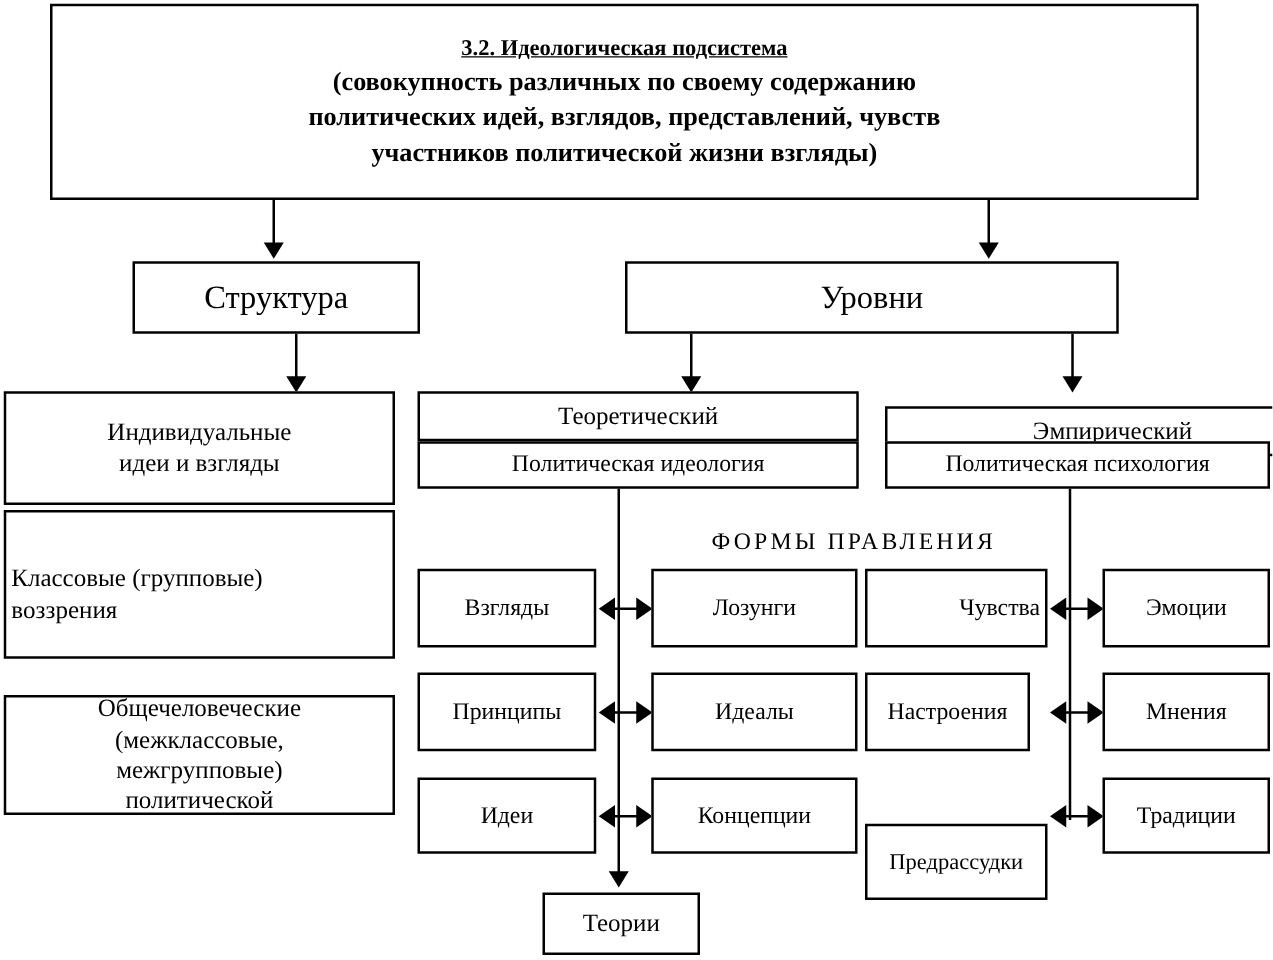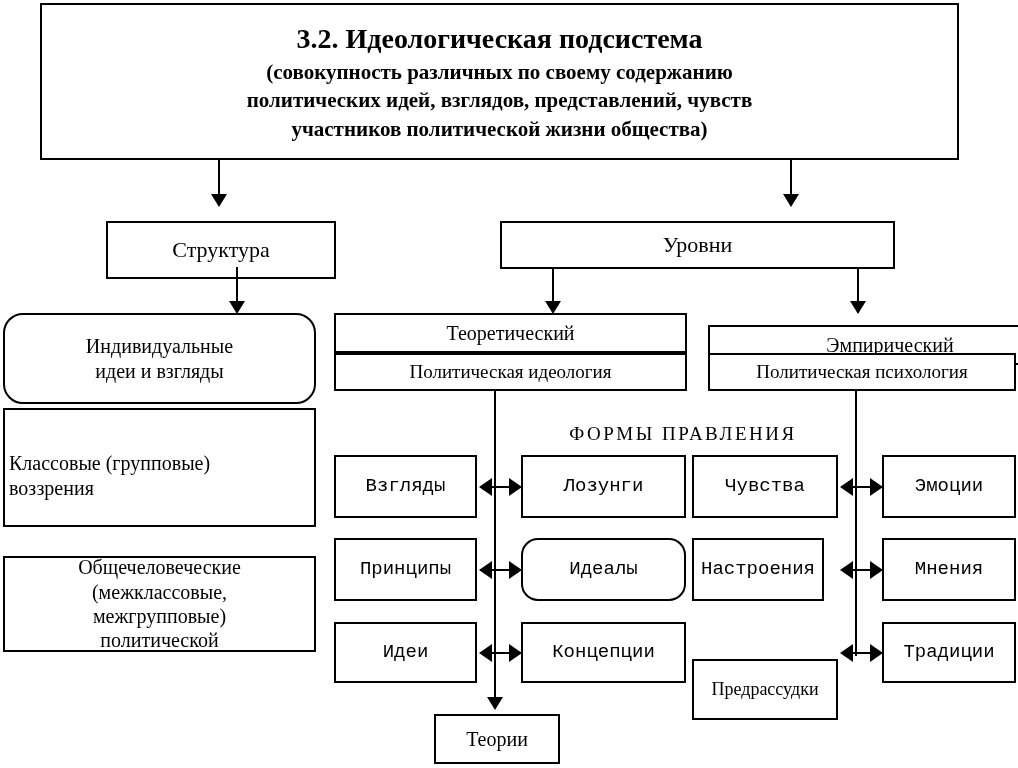--- a/index.html
+++ b/index.html
@@ -33,25 +33,25 @@
   .box.top-align {
     align-items: flex-start;
     padding-top: 6px;
   }
   .title-box {
     font-weight: bold;
     font-size: 21px;
     line-height: 1.36;
     flex-direction: column;
   }
-  .title-line1 { font-size: 28px; }
-  .lvl2 { font-size: 22px; margin-top: 12px; }
+  .title-line1 { font-size: 18px; text-decoration: underline; }
+  .lvl2 { font-size: 26px; }
   .lvl3 { font-size: 20px; }
   .sub-hdr { font-size: 19px; }
-  .leaf { font-size: 19px; font-family: Liberation Mono, monospace; }
+  .leaf { font-size: 19px; }
   .small-leaf { font-size: 18px; margin-top: 37px; }
 
   
   .vline {
     position: absolute;
     width: 2px;
     background: #000000;
   }
   .hline {
     position: absolute;
@@ -89,47 +89,47 @@
 </style>
 </head>
 <body>
 
 <div id="canvas">
 
   <div class="box title-box" style="left:40px; top:3px; width:919px; height:157px;">
     <div class="title-line1">3.2. Идеологическая подсистема</div>
     <div>(совокупность различных по своему содержанию</div>
     <div>политических идей, взглядов, представлений, чувств</div>
-    <div>участников политической жизни общества)</div>
+    <div>участников политической жизни взгляды)</div>
   </div>
 
   <div class="vline" style="left:218px; top:160px; height:36px;"></div>
   <div class="arrow-down" style="left:211px; top:194px;"></div>
 
   <div class="vline" style="left:790px; top:160px; height:36px;"></div>
   <div class="arrow-down" style="left:783px; top:194px;"></div>
 
   <div class="box lvl2" style="left:106px; top:209px; width:230px; height:58px;">
     <span>Структура</span>
   </div>
 
-  <div class="box lvl2" style="left:500px; top:209px; width:395px; height:48px;">
+  <div class="box lvl2" style="left:500px; top:209px; width:395px; height:58px;">
     <span>Уровни</span>
   </div>
 
   <div class="vline" style="left:236px; top:267px; height:36px;"></div>
   <div class="arrow-down" style="left:229px; top:301px;"></div>
 
   <div class="vline" style="left:552px; top:267px; height:36px;"></div>
   <div class="arrow-down" style="left:545px; top:301px;"></div>
 
   <div class="vline" style="left:857px; top:267px; height:36px;"></div>
   <div class="arrow-down" style="left:850px; top:301px;"></div>
 
-  <div class="box lvl3" style="left:3px; top:313px; width:313px; height:91px; flex-direction:column;border-radius:20px;">
+  <div class="box lvl3" style="left:3px; top:313px; width:313px; height:91px; flex-direction:column;">
     <div>Индивидуальные</div>
     <div>идеи и взгляды</div>
   </div>
 
   <div class="box lvl3 top-align" style="left:3px; top:408px; width:313px; height:119px; flex-direction:column; padding-top:18px;">
     <div>Классовые (групповые)</div>
     <div>воззрения</div>
   </div>
 
   <div class="box lvl3" style="left:3px; top:556px; width:313px; height:96px; flex-direction:column;">
@@ -163,37 +163,37 @@
   <div class="box leaf" style="left:334px; top:455px; width:143px; height:63px;">
     <span>Взгляды</span>
   </div>
   <div class="arrow-left" style="left:479px; top:478px;"></div>
   <div class="hline" style="left:488px; top:486px; width:24px;"></div>
   <div class="arrow-right" style="left:509px; top:478px;"></div>
   <div class="box leaf" style="left:521px; top:455px; width:165px; height:63px;">
     <span>Лозунги</span>
   </div>
 
-  <div class="box leaf" style="left:692px; top:455px; width:146px; height:63px;">
+  <div class="box leaf" style="left:692px; top:455px; width:146px; height:63px;justify-content:flex-end;">
     <span>Чувства</span>
   </div>
   <div class="arrow-left" style="left:840px; top:478px;"></div>
   <div class="hline" style="left:849px; top:486px; width:24px;"></div>
   <div class="arrow-right" style="left:870px; top:478px;"></div>
   <div class="box leaf" style="left:882px; top:455px; width:134px; height:63px;">
     <span>Эмоции</span>
   </div>
 
   <div class="box leaf" style="left:334px; top:538px; width:143px; height:63px;">
     <span>Принципы</span>
   </div>
   <div class="arrow-left" style="left:479px; top:561px;"></div>
   <div class="hline" style="left:488px; top:569px; width:24px;"></div>
   <div class="arrow-right" style="left:509px; top:561px;"></div>
-  <div class="box leaf" style="left:521px; top:538px; width:165px; height:63px;border-radius:17px;">
+  <div class="box leaf" style="left:521px; top:538px; width:165px; height:63px;">
     <span>Идеалы</span>
   </div>
 
   <div class="box leaf" style="left:692px; top:538px; width:132px; height:63px;">
     <span>Настроения</span>
   </div>
   <div class="arrow-left" style="left:840px; top:561px;"></div>
   <div class="hline" style="left:849px; top:569px; width:24px;"></div>
   <div class="arrow-right" style="left:870px; top:561px;"></div>
   <div class="box leaf" style="left:882px; top:538px; width:134px; height:63px;">

